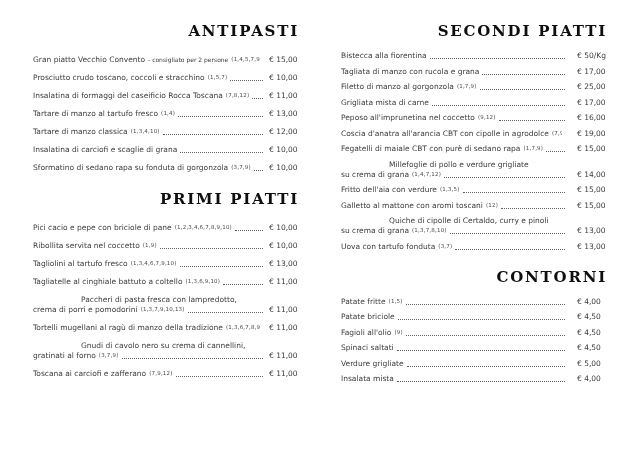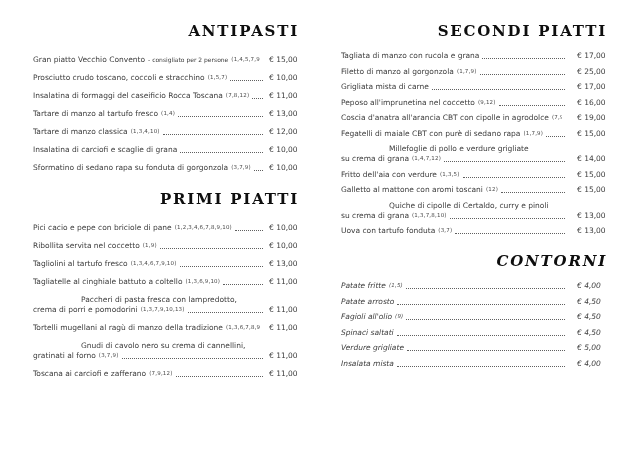--- a/index.html
+++ b/index.html
@@ -33,21 +33,21 @@
   }
 
   
   .col-0 .menu-section:first-child { margin-top: 24px; }
   .col-0 .menu-section + .menu-section { margin-top: 19px; }
   .col-0 .section-title { margin-bottom: 17px; }
   .col-0 .menu-item { margin-bottom: 8px; }
 
   
   .col-1 .menu-section:first-child { margin-top: 24px; }
-  .col-1 .menu-section + .menu-section { margin-top: 18px; font-style: italic; }
+  .col-1 .menu-section + .menu-section { margin-top: 18px; }
   .col-1 .section-title { margin-bottom: 13px; }
   .col-1 .menu-item { margin-bottom: 5.5px; }
 
   .menu-item { font-size: 7.5px; }
   .row { display: flex; align-items: flex-end; line-height: 10px; }
   .first-line { line-height: 10px; padding-left: 48px; }
   .name-wrap { white-space: nowrap; overflow: hidden; }
   .note { font-size: 6px; padding-left: 3px; color: #3b3b3b; }
   .allergens {
     font-size: 5.5px;
@@ -221,20 +221,28 @@
       <span class="price">€ 11,00</span>
     </div>
   </div>
 </div>
   </section>
 </div>
     <div class="col col-1">
   <section class="menu-section">
     <h2 class="section-title">SECONDI PIATTI</h2>
     <div class="items">
+  <div class="menu-item">
+
+    <div class="row price-row">
+      <span class="name-wrap"><span class="name">Bistecca alla fiorentina</span></span>
+      <span class="leader"></span>
+      <span class="price">€ 50/Kg</span>
+    </div>
+  </div>
 
   <div class="menu-item">
 
     <div class="row price-row">
       <span class="name-wrap"><span class="name">Tagliata di manzo con rucola e grana</span></span>
       <span class="leader"></span>
       <span class="price">€ 17,00</span>
     </div>
   </div>
 
@@ -342,21 +350,21 @@
     <div class="row price-row">
       <span class="name-wrap"><span class="name">Patate fritte</span><span class="allergens">(1,5)</span></span>
       <span class="leader"></span>
       <span class="price">€ 4,00</span>
     </div>
   </div>
 
   <div class="menu-item">
 
     <div class="row price-row">
-      <span class="name-wrap"><span class="name">Patate arrosto</span></span>
+      <span class="name-wrap"><span class="name">Patate briciole</span></span>
       <span class="leader"></span>
       <span class="price">€ 4,50</span>
     </div>
   </div>
 
   <div class="menu-item">
 
     <div class="row price-row">
       <span class="name-wrap"><span class="name">Fagioli all'olio</span><span class="allergens">(9)</span></span>
       <span class="leader"></span>

